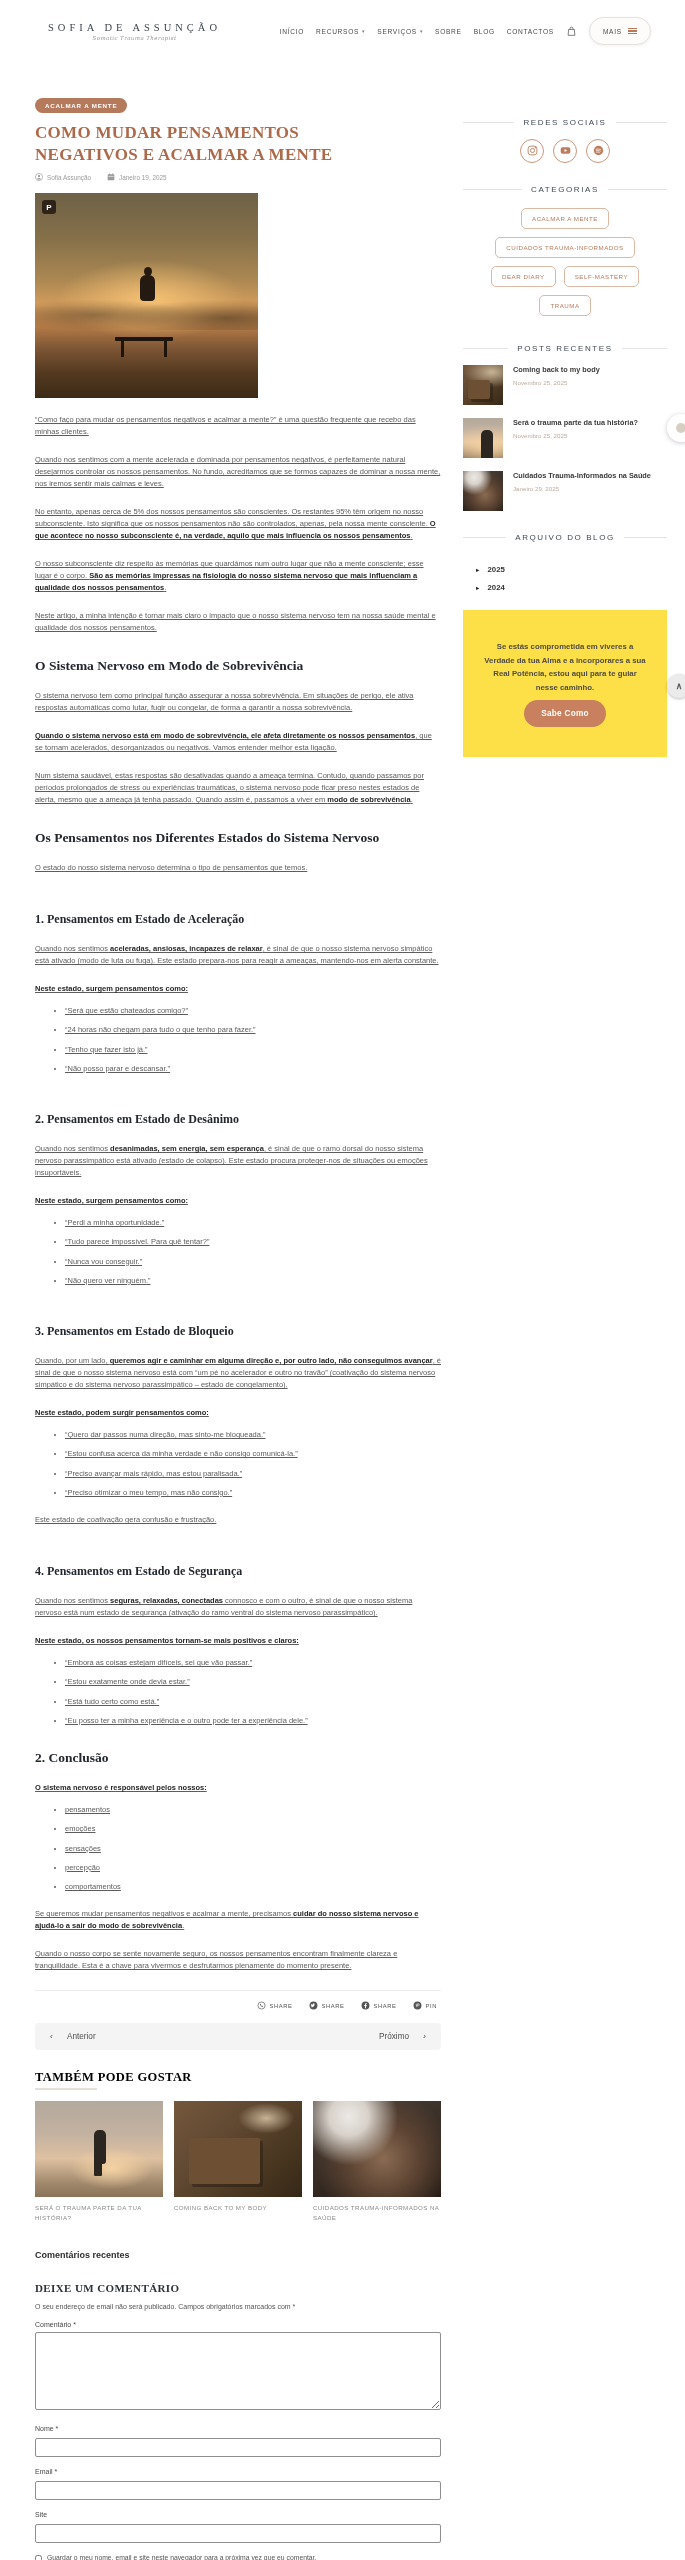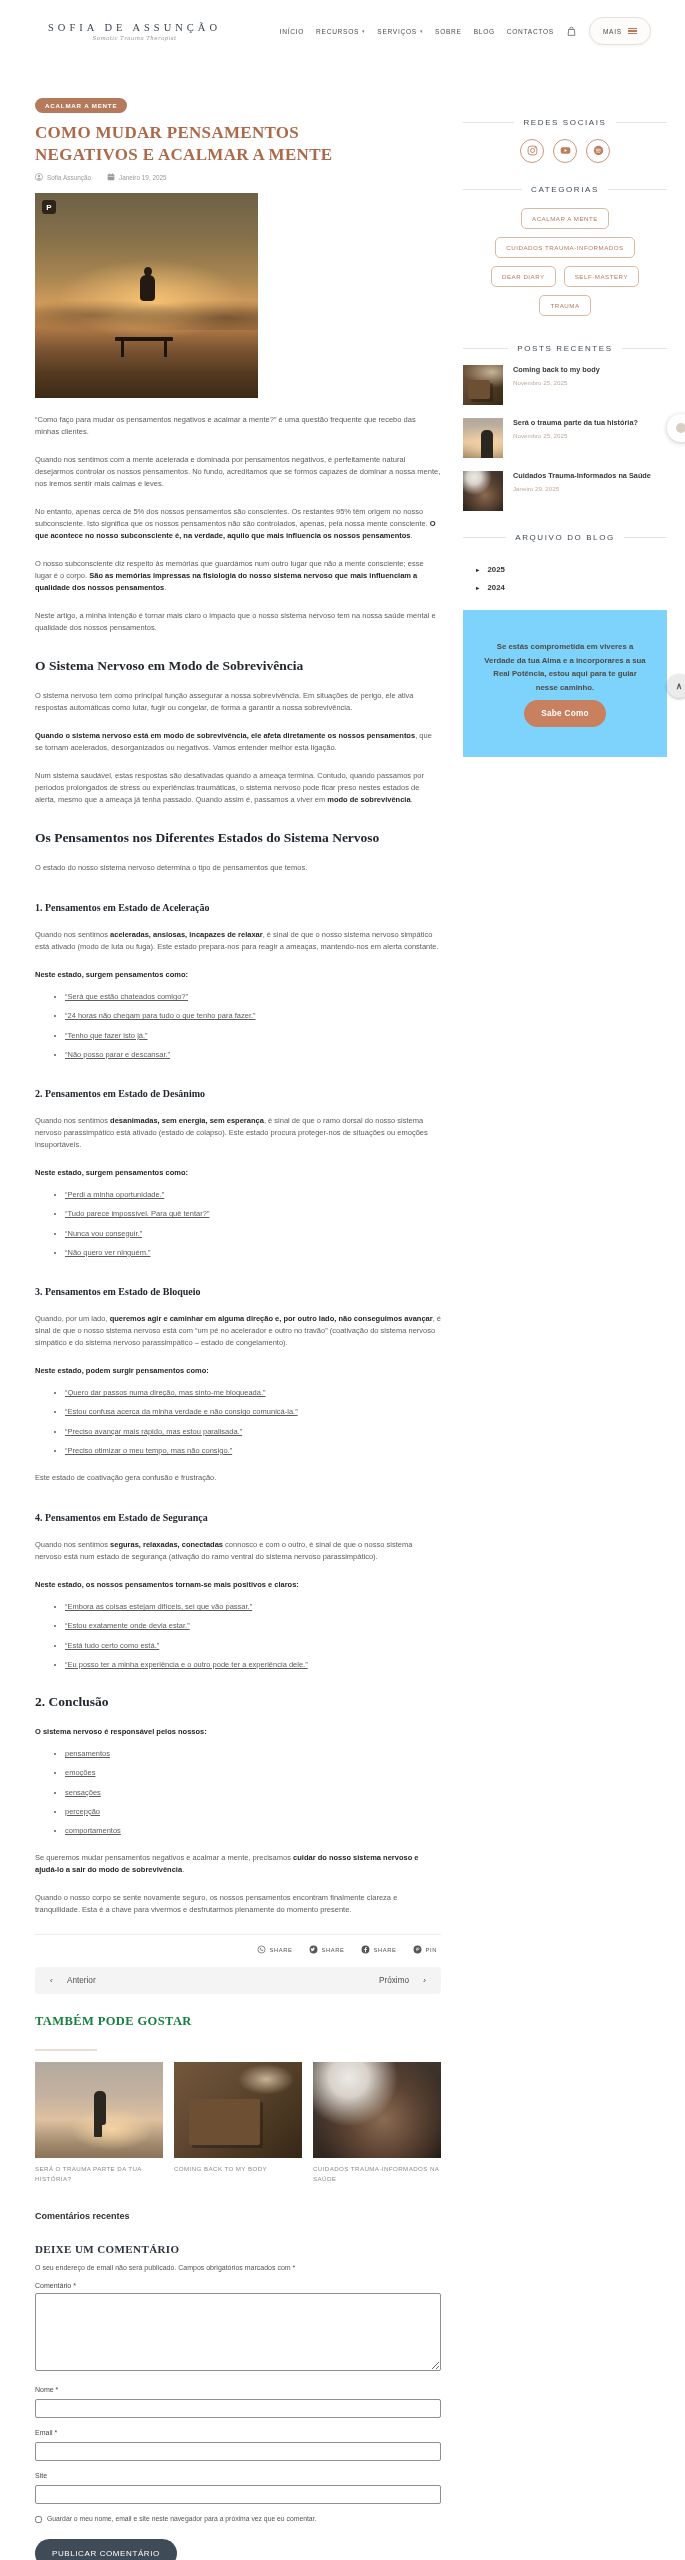--- a/index.html
+++ b/index.html
@@ -48,42 +48,42 @@
   .person .head{width:8px;height:9px;border-radius:50%;background:#241a11;margin:0 auto;}
   .person .body{width:15px;height:26px;border-radius:6px 6px 4px 4px;background:#241a11;margin-top:-1px;}
   .bench{position:absolute;left:36%;top:70%;width:58px;height:4px;background:#1d140c;border-radius:1px;}
   .bench::before,.bench::after{content:"";position:absolute;top:4px;width:3px;height:16px;background:#1d140c;}
   .bench::before{left:6px;} .bench::after{right:6px;}
   .hero-badge{position:absolute;top:7px;left:7px;width:14px;height:14px;border-radius:3px;background:rgba(25,17,12,.78);
       color:#fff;font-size:8px;font-weight:bold;display:flex;align-items:center;justify-content:center;cursor:pointer;}
 
   
   .article-body{margin-top:14px;}
-  .article-body p{font-size:7.5px;line-height:1.6;margin:16px 0 10px;color:#5d5d5d;}
+  .article-body p{font-size:7.5px;line-height:1.6;margin:16px 0 10px;color:#5d5d5d;text-decoration:underline;}
   .article-body strong{color:#262626;}
   .article-body h2{font-family:"Liberation Serif",serif;font-size:13.5px;font-weight:bold;color:#23282e;margin:24px 0 11px;}
-  .article-body h3{font-family:"Liberation Serif",serif;font-size:10px;font-weight:bold;color:#23282e;margin:28px 0 10px;}
+  .article-body h3{font-family:"Liberation Serif",serif;font-size:12px;font-weight:bold;color:#23282e;margin:38px 0 10px;}
   .article-body ul{margin:0 0 14px;padding-left:30px;}
   .article-body li{font-size:7.5px;line-height:1.5;color:#5d5d5d;margin-bottom:8px;text-decoration:underline;}
 
   .article-divider{border:none;border-top:1px solid #ededed;margin:18px 0 10px;}
 
   
   .share-row{display:flex;justify-content:flex-end;align-items:center;gap:16px;margin:0 4px 12px 0;}
   .share-item{display:flex;align-items:center;gap:4px;font-size:5.8px;letter-spacing:.6px;color:#555;cursor:pointer;}
   .share-item svg{color:#555;}
 
   
   .pager{background:#f4f4f4;border-radius:4px;display:flex;justify-content:space-between;align-items:center;
          padding:9px 15px;font-size:8.2px;color:#4f4f4f;margin:8px 0 20px;}
   .pager span{cursor:pointer;display:flex;align-items:center;gap:6px;}
   .chev{font-size:8px;color:#333;}
 
   
-  .related-heading{font-family:"Liberation Serif",serif;font-size:12.5px;color:#15803d;margin:4px 0 20px;letter-spacing:.4px;}
+  .related-heading{font-family:"Liberation Serif",serif;font-size:12.5px;color:#000000;margin:4px 0 3px;letter-spacing:.4px;}
   .related-underline{width:62px;height:2px;background:#e7dfd5;margin-bottom:11px;}
   .cards{display:flex;gap:11px;}
   .card{width:128px;cursor:pointer;}
   .card .thumb{width:128px;height:96px;}
   .card-caption{font-size:6.2px;color:#8b8b8b;letter-spacing:.4px;line-height:1.5;margin-top:6px;}
 
   .thumb{background:#ccc;}
   .thumb-mist{background:
       radial-gradient(ellipse 60px 30px at 60% 70%, rgba(250,215,165,.9), rgba(250,215,165,0) 70%),
       linear-gradient(180deg,#b3a99d 0%,#c4b2a0 35%,#dec1a0 60%,#a28a6e 85%,#8a7357 100%);position:relative;overflow:hidden;}
@@ -135,21 +135,21 @@
   .cat{border:1px solid #dcb9a4;color:#b47a5d;font-size:6.2px;letter-spacing:.5px;padding:6px 10px;border-radius:5px;
        background:#fff;cursor:pointer;white-space:nowrap;}
   .posts{margin-top:2px;}
   .post-row{display:flex;gap:10px;align-items:flex-start;margin-bottom:13px;cursor:pointer;}
   .post-row .thumb{width:40px;height:40px;flex:none;}
   .post-title-sm{font-size:7.3px;font-weight:bold;color:#3a3a3a;line-height:1.5;}
   .post-date{font-size:6.2px;color:#bcab9b;margin-top:3px;}
   .archive{padding:2px 0 0 12px;}
   .archive-year{display:flex;align-items:center;gap:7px;font-size:7.8px;font-weight:bold;color:#333;margin:9px 0;cursor:pointer;}
   .tri{font-size:5.5px;color:#222;}
-  .cta{background:#7dd3fc;padding:30px 20px 30px;text-align:center;margin-top:18px;}
+  .cta{background:#fde047;padding:30px 20px 30px;text-align:center;margin-top:18px;}
   .cta-text{font-size:7.8px;font-weight:bold;color:#4f4b42;line-height:1.75;}
   .cta-btn{display:inline-block;margin-top:5px;background:#c8805f;color:#fff;border:none;border-radius:999px;
            padding:9px 17px;font-size:8.2px;font-weight:bold;letter-spacing:.3px;cursor:pointer;}
 
   
   .footer{background:#4b5662;padding:30px 0 12px;color:#fff;}
   .f-logo{text-align:center;font-family:"Liberation Serif",serif;font-size:12px;letter-spacing:6px;}
 
   
   .edge-widget{position:absolute;right:-10px;top:414px;width:28px;height:28px;border-radius:50%;background:#fff;

